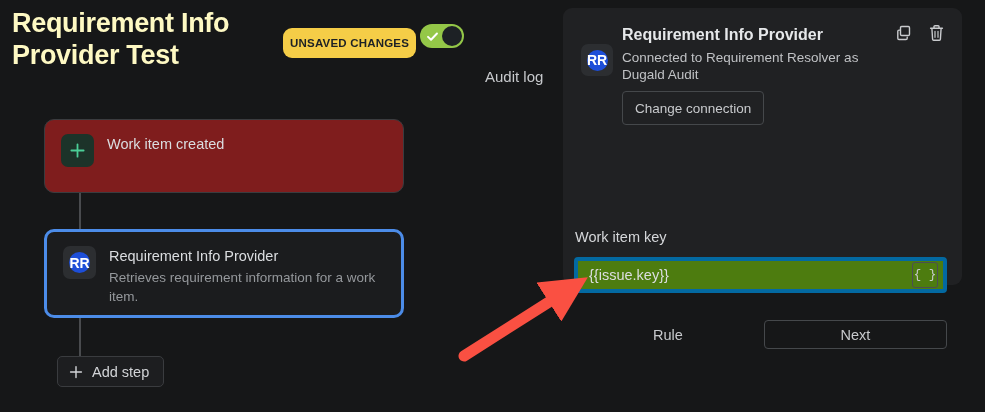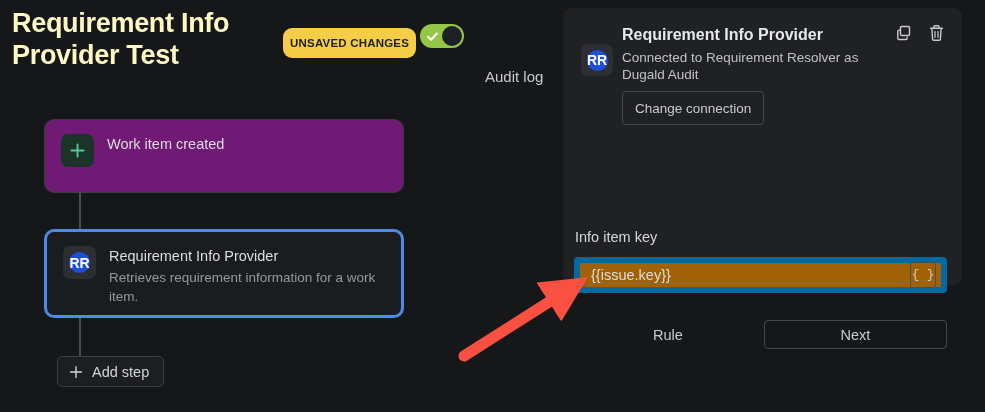--- a/index.html
+++ b/index.html
@@ -80,21 +80,21 @@
   .canvas { position: absolute; left: 0; top: 88px; width: 985px; height: 324px; }
 
   .connector {
     position: absolute; left: 79px; width: 2px; background: #494b4e;
   }
   .conn-1 { top: 105px; height: 40px; }
   .conn-2 { top: 230px; height: 38px; }
 
   .node {
     position: absolute; display: flex; align-items: flex-start;
-    border-radius: 10px; background: #701a75;
+    border-radius: 10px; background: #7f1d1d;
   }
   .node-trigger {
     left: 44px; top: 31px; width: 360px; height: 74px;
     border: 1px solid #3a3c3f; padding: 14px 16px;
   }
   .node-action {
     left: 44px; top: 141px; width: 360px; height: 89px;
     border: 3px solid #4c8ce8; padding: 14px 16px;
     background: #1b1c1e;
   }
@@ -145,21 +145,21 @@
   .panel-actions { position: absolute; right: 16px; top: 14px; display: flex; gap: 12px; }
   .icon-btn { width: 20px; height: 22px; display: flex; align-items: center; justify-content: center; }
   .icon-btn svg { display: block; }
 
   .field-label {
     position: absolute; left: 575px; top: 229px;
     color: #d5d7da; font-size: 14.5px;
   }
   .field-wrap {
     position: absolute; left: 574px; top: 257px; width: 373px; height: 36px;
-    border: 6px solid #0369a1; border-radius: 4px; background: #a16207;
+    border: 4px solid #0369a1; border-radius: 4px; background: #4d7c0f;
     display: flex; align-items: center;
   }
   .field-value {
     flex: 1; padding-left: 11px; color: #dcdee1; font-size: 14.5px;
   }
   .field-btn {
     width: 26px; height: 26px; margin-right: 5px;
     border: 1px solid #4b4e52; border-radius: 3px;
     display: flex; align-items: center; justify-content: center;
     color: #c9cbce; font-size: 12.5px; font-family: "Liberation Mono", monospace;
@@ -277,21 +277,21 @@
             <path d="M2.6 4.3 H14.4" stroke="#c9cbce" stroke-width="1.4" stroke-linecap="round"></path>
             <path d="M6.0 4.3 V2.6 a0.9 0.9 0 0 1 0.9 -0.9 h3.2 a0.9 0.9 0 0 1 0.9 0.9 V4.3" fill="none" stroke="#c9cbce" stroke-width="1.4"></path>
             <path d="M3.9 4.3 L4.6 15.3 a1 1 0 0 0 1 0.9 h5.8 a1 1 0 0 0 1 -0.9 L13.1 4.3" fill="none" stroke="#c9cbce" stroke-width="1.4"></path>
             <path d="M7.0 7.3 V13.3 M10.0 7.3 V13.3" stroke="#c9cbce" stroke-width="1.2" stroke-linecap="round"></path>
           </svg>
         </div>
       </div>
     </div>
   </div>
 
-  <div class="field-label">Info item key</div>
+  <div class="field-label">Work item key</div>
 
   <div class="field-wrap">
     <div class="field-value" placeholder="">{{issue.key}}</div>
     <div class="field-btn">{ }</div>
   </div>
 
   <div class="btn-back">Rule</div>
   <div class="btn-next">Next</div>
 
   <svg class="arrow-layer" viewBox="0 0 985 412">

